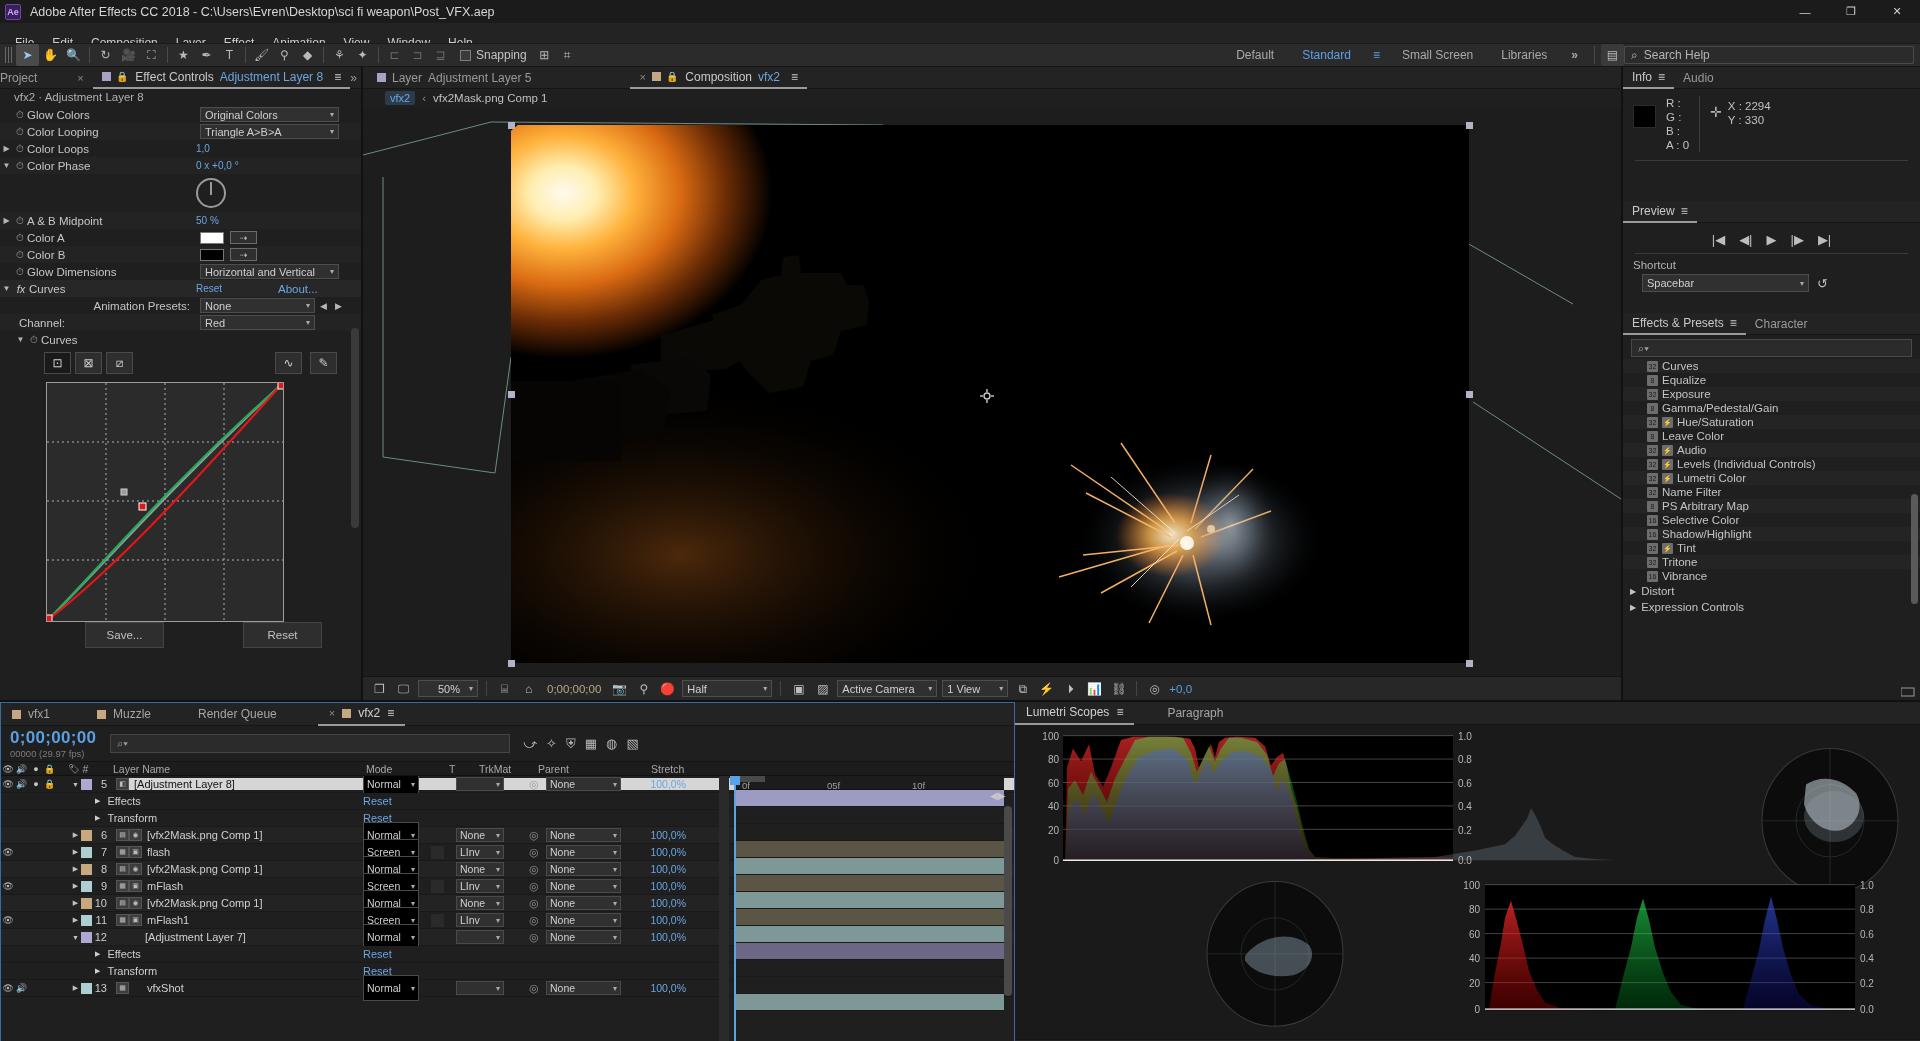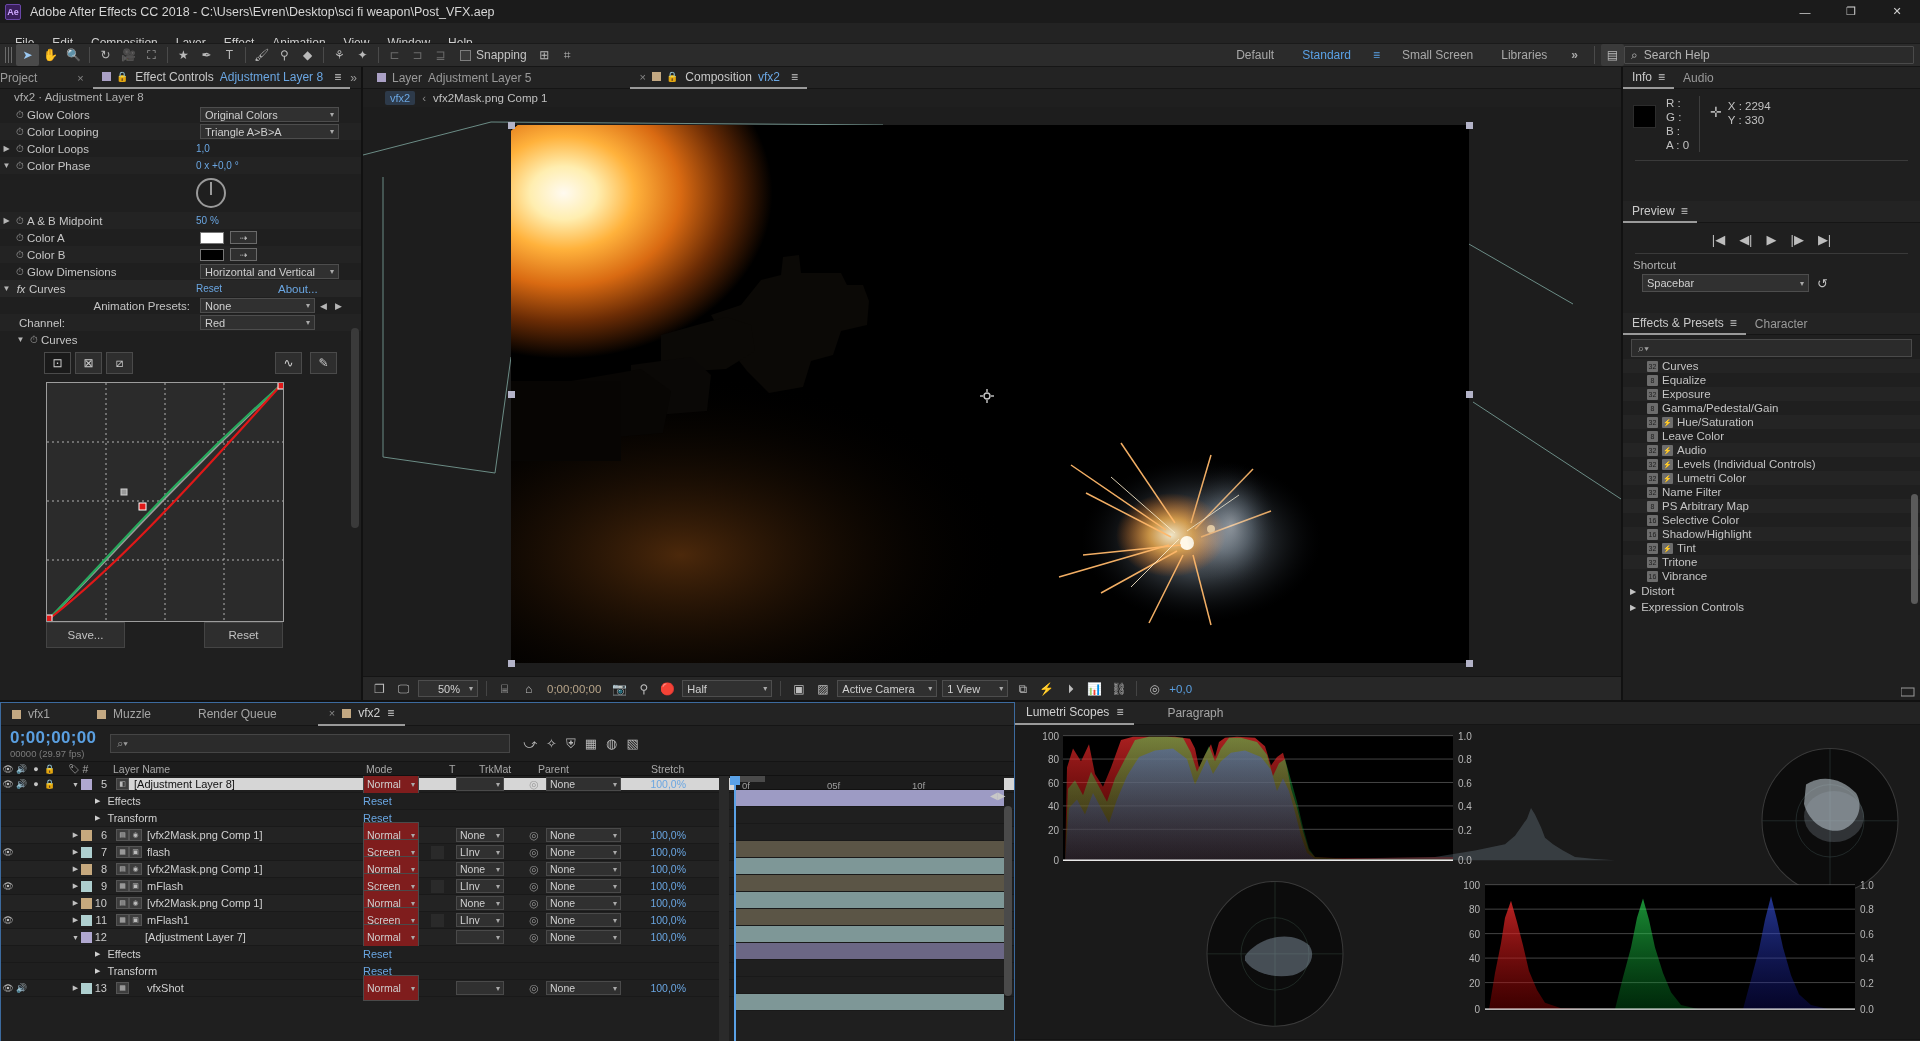--- a/index.html
+++ b/index.html
@@ -136,21 +136,21 @@
   .layers{flex:1;overflow:hidden;position:relative;}
   .lrow{height:17px;display:flex;align-items:center;font-size:11px;color:#d0d0d0;border-bottom:1px solid #191919;}
   .lrow.sel .lname{background:#d6d6d6;color:#111;}
   .lrow.alt{background:#232323;}
   .lrow.norm{background:#1f1f1f;}
   .eye{width:14px;text-align:center;color:#c5c5c5;font-size:9px;}
   .lcolor{width:11px;height:11px;}
   .lnum{width:20px;text-align:right;padding-right:5px;color:#cdcdcd;font-size:11px;}
   .licon{width:13px;height:12px;background:#3d3d3d;border:1px solid #555;font-size:7px;color:#bbb;display:inline-flex;align-items:center;justify-content:center;}
   .lname{flex:1;padding-left:5px;font-size:11px;}
-  .msel{width:56px;height:14px;background:#7f1d1d;border:1px solid #4a4a4a;display:flex;align-items:center;
+  .msel{width:56px;height:14px;background:#000000;border:1px solid #4a4a4a;display:flex;align-items:center;
     justify-content:space-between;padding:12px 3px;font-size:10.5px;color:#d0d0d0;}
   .tsel{width:48px;height:14px;background:#303030;border:1px solid #4a4a4a;display:flex;align-items:center;
     justify-content:space-between;padding:0 3px;font-size:10.5px;color:#d0d0d0;}
   .psel{width:75px;height:14px;background:#303030;border:1px solid #4a4a4a;display:flex;align-items:center;
     justify-content:space-between;padding:0 3px;font-size:10.5px;color:#d0d0d0;}
   .stretch{width:45px;text-align:right;color:#6aa6e2;font-size:10.5px;}
   .subrow{height:17px;display:flex;align-items:center;font-size:11px;color:#cfcfcf;background:#1f1f1f;border-bottom:1px solid #191919;}
   .tl-track{position:absolute;left:733px;top:0;width:270px;bottom:0;}
 
   .scopepanel{flex:1;background:#1a1a1a;display:flex;flex-direction:column;}
@@ -368,21 +368,21 @@
               </g>
               <path d="M2,236 C60,178 120,108 234,2" stroke="#9a9a9a" stroke-width="2.2" fill="none"></path>
               <path d="M2,236 C62,174 124,100 234,2" stroke="#26a95c" stroke-width="2.2" fill="none"></path>
               <path d="M2,236 C66,186 130,118 234,2" stroke="#e01818" stroke-width="2.2" fill="none"></path>
               <rect x="-2" y="232" width="7" height="7" fill="#e01818" stroke="#fff" stroke-width="1"></rect>
               <rect x="231" y="-1" width="7" height="7" fill="#e01818" stroke="#fff" stroke-width="1"></rect>
               <rect x="92" y="120" width="7" height="7" fill="#e01818" stroke="#fff" stroke-width="1"></rect>
               <rect x="74" y="106" width="6" height="6" fill="#9a9a9a" stroke="#d0d0d0" stroke-width="1"></rect>
             </svg>
           </div>
-          <div class="lbtns" style="margin-top:0;">
+          <div class="lbtns" style="margin-top:0;justify-content:center;">
             <div class="lbtn">Save...</div>
             <div class="lbtn blank"></div>
             <div class="lbtn">Reset</div>
           </div>
         </div>
         <div style="position:absolute;right:2px;top:222px;width:8px;height:200px;background:#3a3a3a;border-radius:4px;"></div>
       </div>
     </div>
 
     <div class="comppanel">

